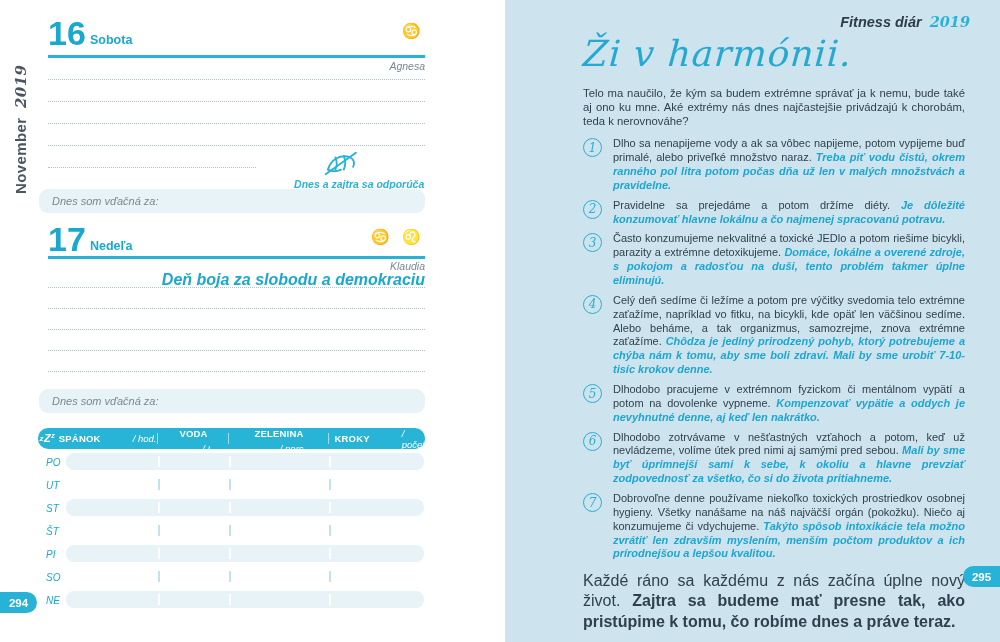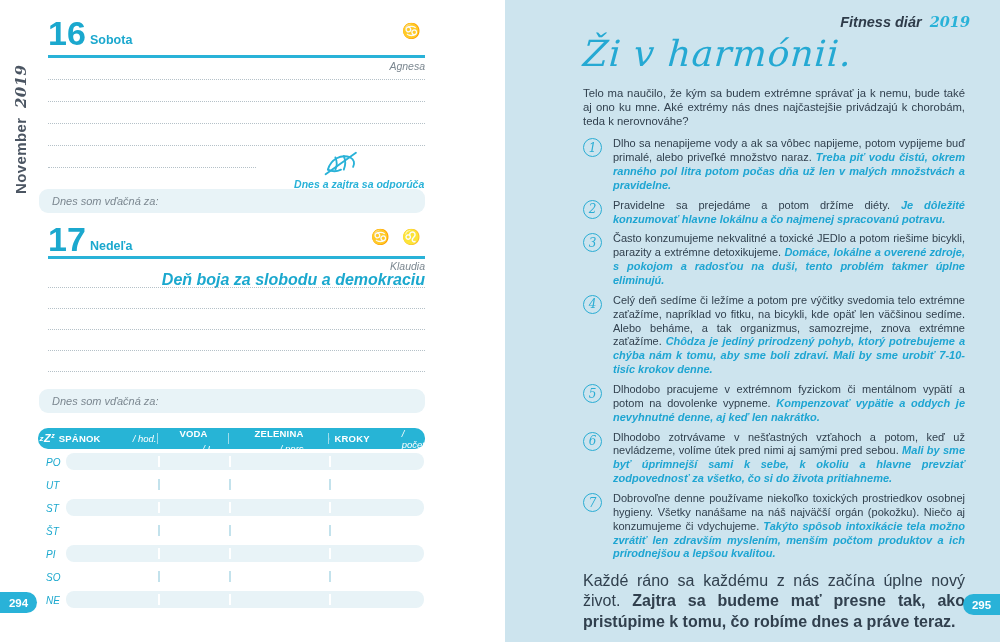--- a/index.html
+++ b/index.html
@@ -44,21 +44,21 @@
   .trow-label{position:absolute;left:46px;width:20px;font-size:10px;font-weight:normal;font-style:italic;color:var(--accent);}
   .trow-field{position:absolute;left:66px;width:358px;height:17px;border-radius:8px;}
   .trow-field.striped{background:var(--stripe);}
   .tick{position:absolute;top:3px;width:1.5px;height:11px;background:#c3e2ec;}
   .striped .tick{background:#fff;}
   .tick.t1{left:92px;}.tick.t2{left:163px;}.tick.t3{left:263px;}
 
   .page-pill{position:absolute;height:21px;background:var(--accent-bright);color:#fff;font-size:11.5px;font-weight:bold;
     display:flex;align-items:center;justify-content:center;}
   .pill-left{left:0;top:592px;width:37px;border-radius:0 11px 11px 0;}
-  .pill-right{right:0;top:594px;width:37px;border-radius:11px 0 0 11px;}
+  .pill-right{right:0;top:566px;width:37px;border-radius:11px 0 0 11px;}
 
   .zzz{display:inline-flex;align-items:flex-end;font-style:italic;font-weight:bold;color:#fff;line-height:1;}
   .zzz i{font-size:8px;transform:translateY(-1px);} .zzz b{font-size:11px;margin:0 .5px;} .zzz em{font-size:7px;transform:translateY(-5px);}
 
   
   .page-right{position:absolute;left:505px;top:0;width:495px;height:642px;background:var(--right-bg);
     padding:10px 35px 12px 78px;color:var(--dark);}
   .fd-header{position:absolute;top:13px;right:30px;font-size:14.5px;font-weight:bold;font-style:italic;color:#2e3b49;}
   .fd-header .year{font-family:"DejaVu Serif",serif;font-weight:600;color:var(--accent-bright);margin-left:4px;}
   .script-title{margin-top:24px;font-family:"DejaVu Serif",serif;font-style:italic;font-size:36px;color:#25a9d3;

